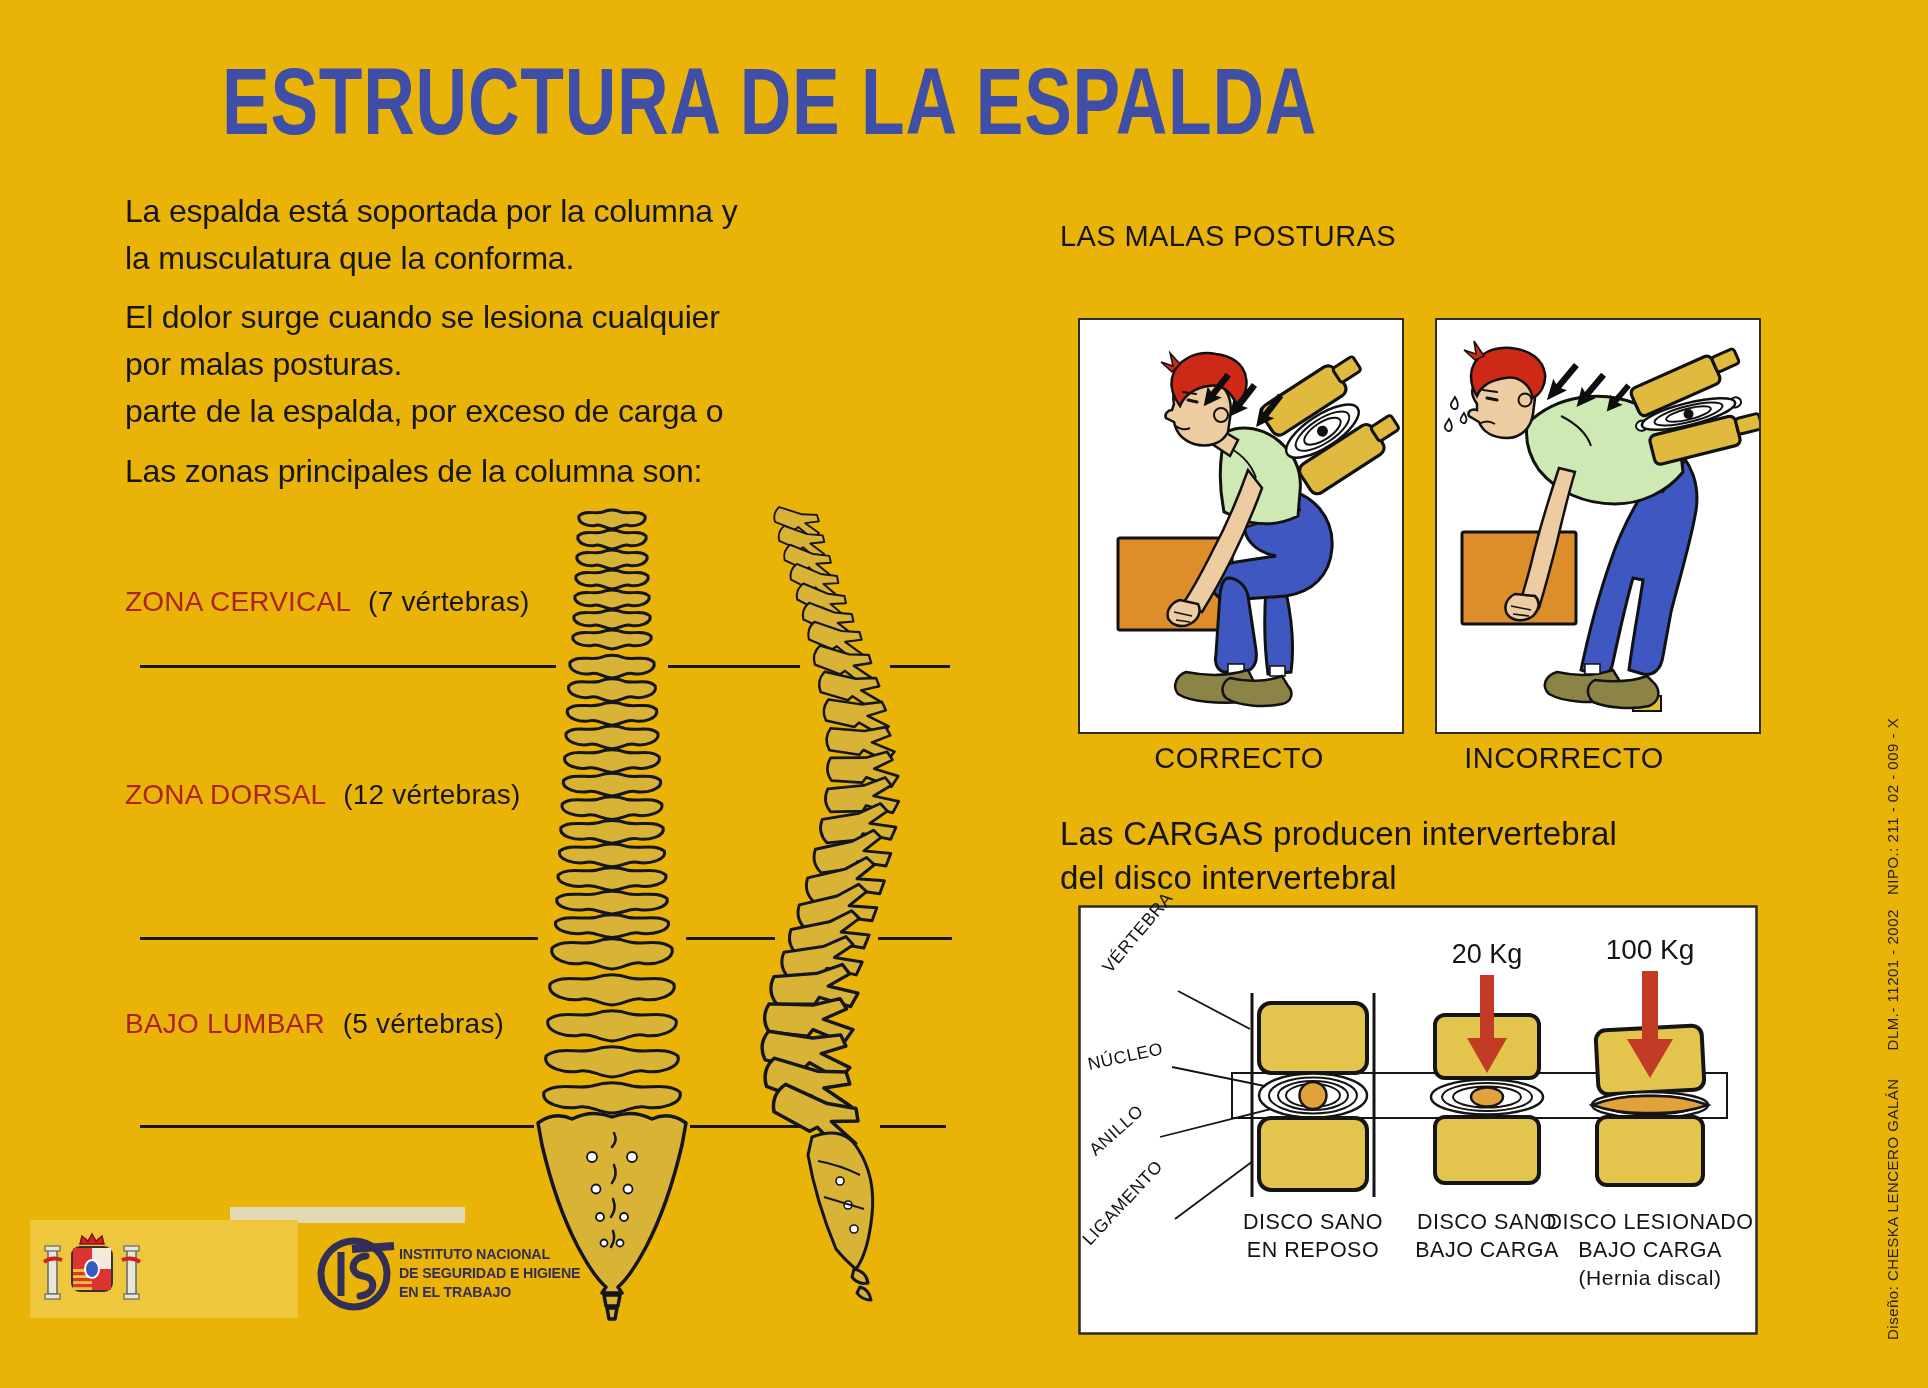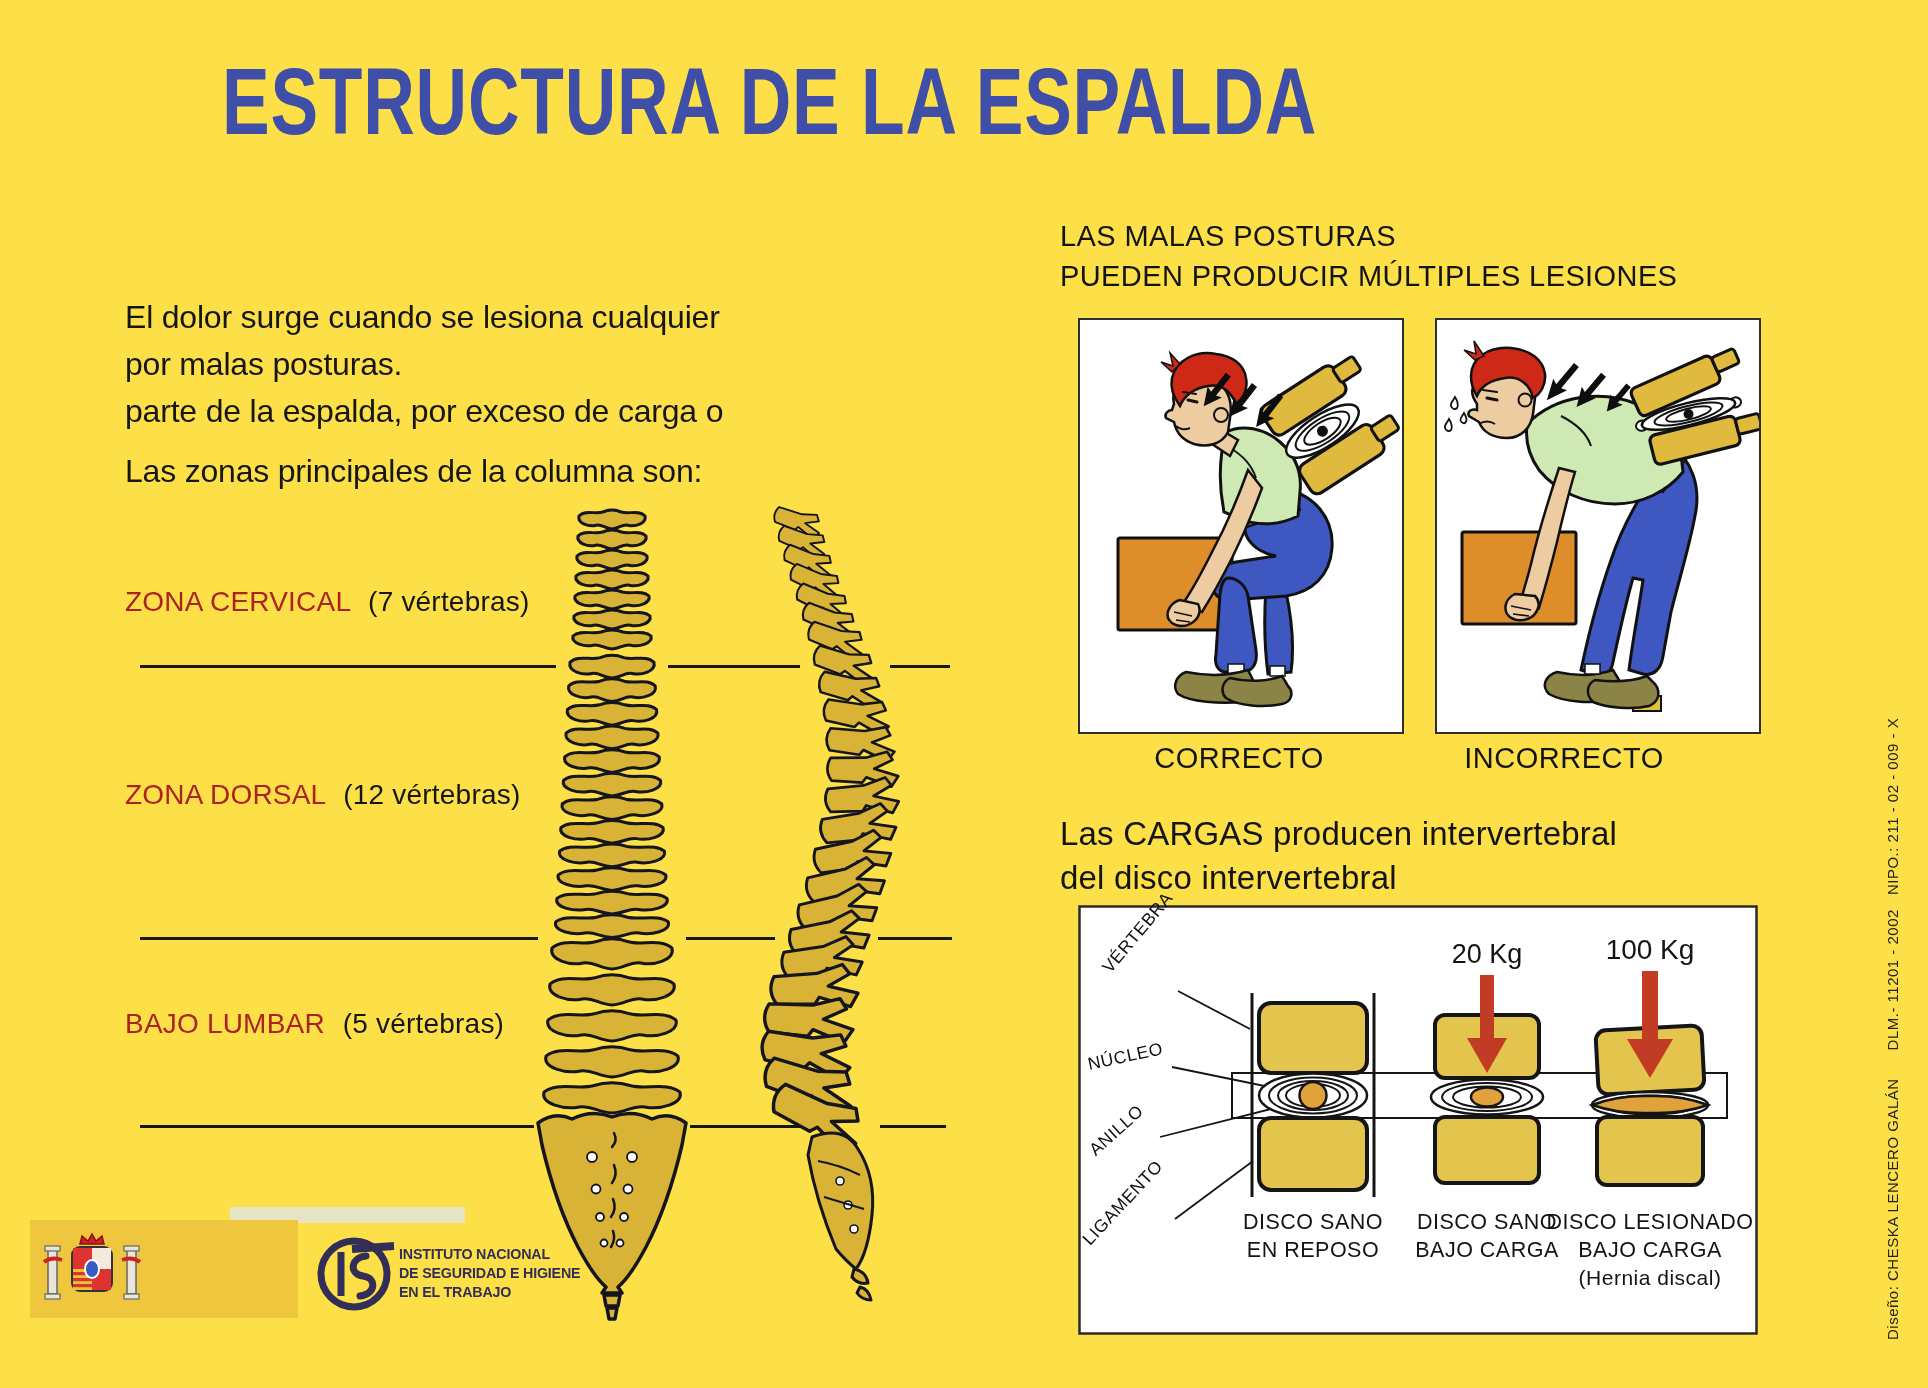--- a/index.html
+++ b/index.html
@@ -1,16 +1,16 @@
 <!DOCTYPE html>
 <html><head>
 <meta charset="utf-8">
 <style>
   html,body{margin:0;padding:0;background:#888;}
-  .page{position:relative;width:1928px;height:1388px;background:#fde047;overflow:hidden;
+  .page{position:relative;width:1928px;height:1388px;background:#eab308;overflow:hidden;
         font-family:"Liberation Sans", sans-serif;color:#1a1a1a;}
   .abs{position:absolute;}
   
   .title{left:222px;top:48px;font-size:94px;font-weight:bold;color:#3f4ea6;
          letter-spacing:1px;transform:scaleX(0.76);transform-origin:left top;white-space:nowrap;}
   
   .para{left:125px;font-size:32px;line-height:47px;letter-spacing:-0.2px;color:#161616;}
   .para div{white-space:nowrap;}
   
   .zone-row{left:125px;font-size:28px;white-space:nowrap;letter-spacing:0.2px;}
@@ -39,20 +39,24 @@
   svg{display:block;}
   text{font-family:"Liberation Sans", sans-serif;}
 </style>
 </head>
 <body>
 
 <div class="page">
 
   <div class="abs title">ESTRUCTURA DE LA ESPALDA</div>
 
+  <div class="abs para" style="top:188px;">
+    <div>La espalda está soportada por la columna y</div>
+    <div>la musculatura que la conforma.</div>
+  </div>
   <div class="abs para" style="top:294px;">
     <div>El dolor surge cuando se lesiona cualquier</div>
     <div>por malas posturas.</div>
     <div>parte de la espalda, por exceso de carga o</div>
   </div>
   <div class="abs para" style="top:448px;">
     <div>Las zonas principales de la columna son:</div>
   </div>
 
   <div class="abs zone-row" style="top:586px;">
@@ -168,21 +172,20 @@
       </g>
       <g fill="none" stroke="#15151f" stroke-width="2">
         <path d="M 70,656 Q 92,660 112,670"></path>
         <path d="M 76,692 Q 96,698 116,704"></path>
       </g>
     </g>
   </svg>
 
   <div class="abs r-heading" style="top:216px;">
     <div>LAS MALAS POSTURAS</div>
-    <div>PUEDEN PRODUCIR MÚLTIPLES LESIONES</div>
   </div>
 
   <div class="abs panel" style="left:1078px;top:318px;width:322px;height:412px;">
     <svg width="322" height="412" viewBox="0 0 322 412">
 
       <rect x="38" y="218" width="114" height="92" rx="2" fill="#dd8d2a" stroke="#101010" stroke-width="3"></rect>
 
       <path d="M 186,268 L 206,272 C 212,300 214,330 211,352 L 188,354 C 184,324 184,296 186,268 Z" fill="#3f57c0" stroke="#111" stroke-width="3"></path>
       <rect x="190" y="346" width="15" height="10" fill="#fff" stroke="#111" stroke-width="1.5"></rect>
 

